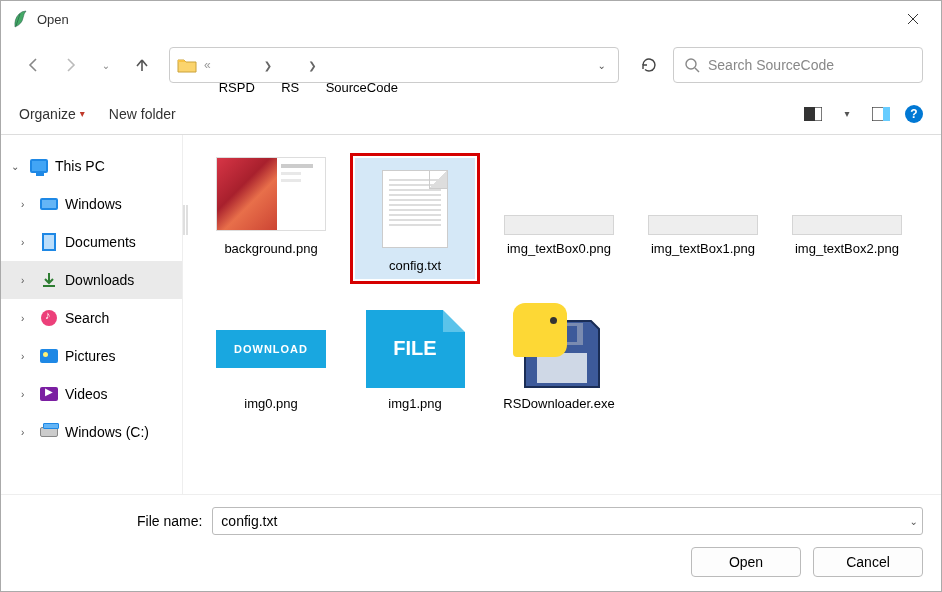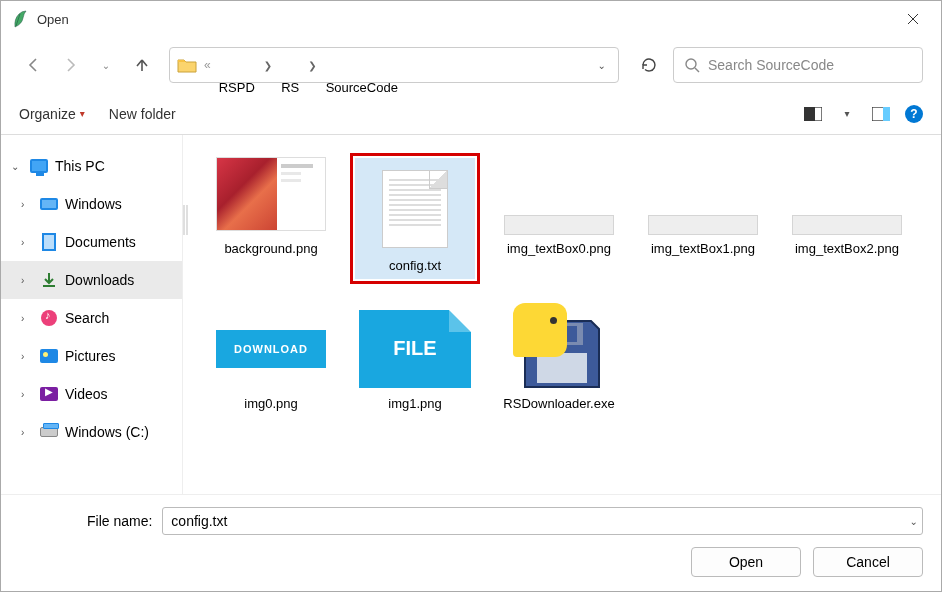--- a/index.html
+++ b/index.html
@@ -50,21 +50,21 @@
 .doc-icon { width:66px; height:78px; background:#fff; border:1px solid #ccc; position:relative; padding: 8px 6px; display:flex; flex-direction:column; gap:3px; }
 .doc-icon .fold { position:absolute; right:0; top:0; width:18px; height:18px; background: linear-gradient(135deg, transparent 49%, #ddd 50%); border-left:1px solid #ccc; border-bottom:1px solid #ccc; }
 .doc-icon .line { height:2px; background:#ddd; }
 .bg-thumb { width:110px; height:74px; background:#fff; border:1px solid #ddd; display:flex; }
 .bg-thumb .left { width:60px; background: linear-gradient(135deg,#d73546 0%,#a8202d 40%,#e86f4a 60%,#c43 100%); }
 .bg-thumb .right { flex:1; background:#fff; padding:6px 4px; display:flex; flex-direction:column; gap:4px; }
 .bg-thumb .right .l1 { height:4px; background:#ccc; width:80%; }
 .bg-thumb .right .l2 { height:3px; background:#e8e8e8; width:50%; }
 .empty-thumb { width:110px; height:74px; background:#eee; border:1px solid #d5d5d5; }
 .dl-thumb { width:110px; height:38px; background:#19a7e0; color:#fff; display:flex; align-items:center; justify-content:center; font-size:11px; font-weight:bold; letter-spacing:1px; }
-.file-thumb { width:112px; height:78px; background:#19a7e0; color:#fff; display:flex; align-items:center; justify-content:center; font-size:20px; font-weight:bold; position:relative; }
+.file-thumb { width:99px; height:78px; background:#19a7e0; color:#fff; display:flex; align-items:center; justify-content:center; font-size:20px; font-weight:bold; position:relative; }
 .file-thumb .fold2 { position:absolute; right:0; top:0; width:22px; height:22px; background:#fff; }
 .file-thumb .fold2::after{content:"";position:absolute;left:0;top:0;width:0;height:0;border-left:22px solid #5bc3ea;border-top:22px solid transparent;}
 .py-exe { width:100px; height:84px; position:relative; }
 .py-exe .floppy { position:absolute; left:12px; top:10px; width:82px; height:74px; }
 .py-exe .snake { position:absolute; left:4px; top:-4px; width:54px; height:54px; background:#fdd835; border-radius:12px 12px 12px 4px; }
 .py-exe .snake::after { content:""; position:absolute; right:10px; top:14px; width:7px; height:7px; background:#333; border-radius:50%; }
 .footer { border-top: 1px solid #eee; padding: 12px 18px 14px; display:flex; flex-direction:column; gap:12px; }
 .fn-row { display:flex; align-items:center; gap:10px; }
 .fn-row label { font-size:14px; }
 .fn-input { flex:1; height:28px; border:1px solid #bbb; border-radius:3px; padding: 0 8px; font-size:14px; position:relative; }
@@ -329,21 +329,21 @@
           </div>
             </div>
           <div class="label">RSDownloader.exe</div>
         </div>
       </div>
     </div>
   </div>
 
   <div class="footer">
     <div class="fn-row">
-      <label style="margin-left:68px;">File name:</label>
+      <label style="margin-left:118px;">File name:</label>
       <div class="fn-input">
         <input type="text" value="config.txt" style="">
         <span class="dd">⌄</span>
       </div>
     </div>
     <div class="btn-row">
       <button class="btn">Open</button>
       <button class="btn">Cancel</button>
     </div>
   </div>

